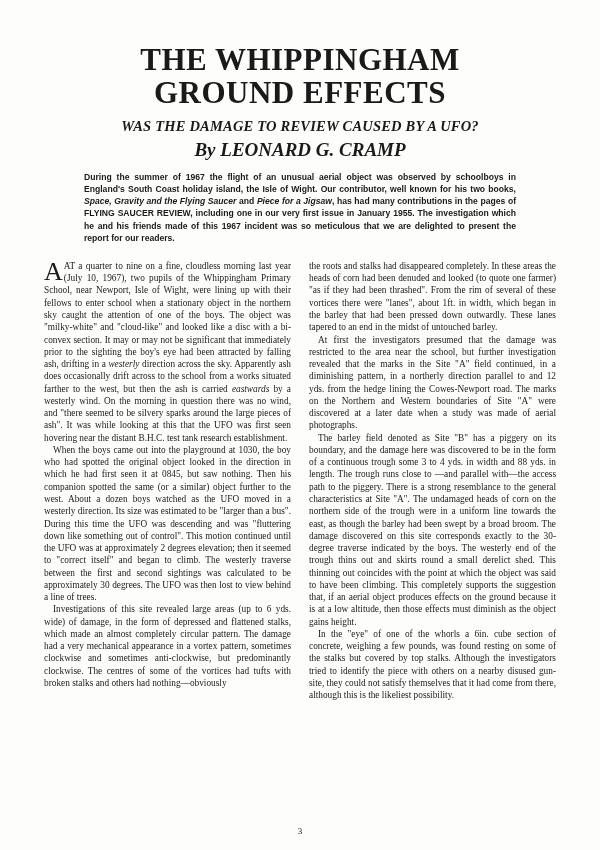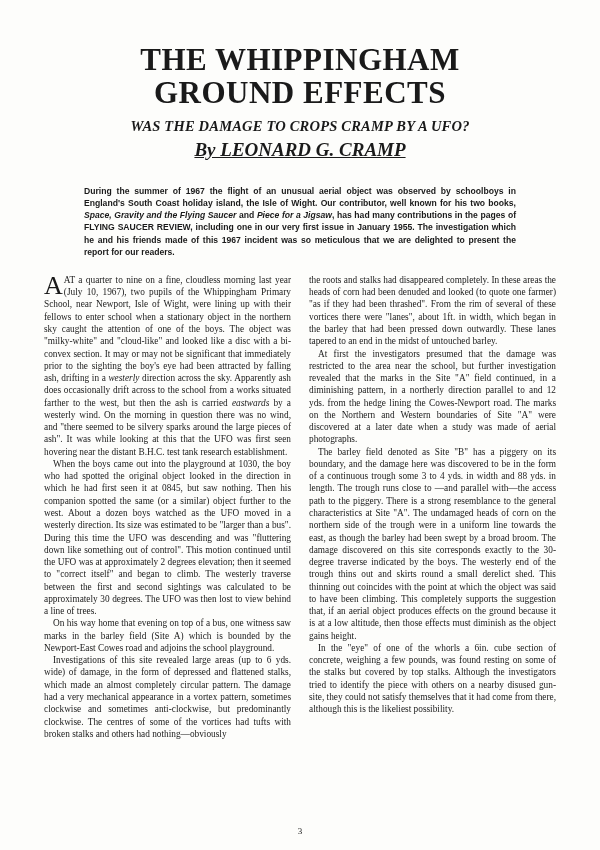--- a/index.html
+++ b/index.html
@@ -44,29 +44,28 @@
     font-size: 14.5px;
     letter-spacing: 0.2px;
     margin: 8px 0 4px 0;
   }
   .byline {
     font-family: "Liberation Serif", serif;
     font-style: italic;
     font-weight: bold;
     font-size: 19px;
     margin: 3px 0 0 0;
-    text-decoration: underline;
   }
   .standfirst {
     font-family: "Liberation Sans", sans-serif;
     font-weight: bold;
     font-size: 8.6px;
     line-height: 1.42;
     text-align: justify;
-    margin: 24px 40px 0 40px;
+    margin: 10px 40px 0 40px;
   }
   .standfirst i {
     font-style: italic;
   }
   .columns {
     margin-top: 16px;
     display: flex;
     gap: 18px;
   }
   .col {
@@ -110,31 +109,30 @@
 </head>
 <body>
 
 <div class="page">
 
   <div class="title-block">
     <h1 class="main-title">
       <span>THE WHIPPINGHAM</span>
       <span class="line2">GROUND EFFECTS</span>
     </h1>
-    <div class="subtitle">WAS THE DAMAGE TO CROPS CRAMP BY A UFO?</div>
+    <div class="subtitle">WAS THE DAMAGE TO REVIEW CAUSED BY A UFO?</div>
     <div class="byline">By LEONARD G. CRAMP</div>
   </div>
 
   <div class="standfirst">During the summer of 1967 the flight of an unusual aerial object was observed by schoolboys in England's South Coast holiday island, the Isle of Wight. Our contributor, well known for his two books, <i>Space, Gravity and the Flying Saucer</i> and <i>Piece for a Jigsaw</i>, has had many contributions in the pages of FLYING SAUCER REVIEW, including one in our very first issue in January 1955. The investigation which he and his friends made of this 1967 incident was so meticulous that we are delighted to present the report for our readers.</div>
 
   <div class="columns">
     <div class="col">
       <p class="first dropcap-para"><span class="dropcap">A</span><span>AT a quarter to nine on a fine, cloudless morning last year (July 10, 1967), two pupils of the Whippingham Primary School, near Newport, Isle of Wight, were lining up with their fellows to enter school when a stationary object in the northern sky caught the attention of one of the boys. The object was "milky-white" and "cloud-like" and looked like a disc with a bi-convex section. It may or may not be significant that immediately prior to the sighting the boy's eye had been attracted by falling ash, drifting in a <i>westerly</i> direction across the sky. Apparently ash does occasionally drift across to the school from a works situated farther to the west, but then the ash is carried <i>eastwards</i> by a westerly wind. On the morning in question there was no wind, and "there seemed to be silvery sparks around the large pieces of ash". It was while looking at this that the UFO was first seen hovering near the distant B.H.C. test tank research establishment.</span></p>
       <p>When the boys came out into the playground at 1030, the boy who had spotted the original object looked in the direction in which he had first seen it at 0845, but saw nothing. Then his companion spotted the same (or a similar) object further to the west. About a dozen boys watched as the UFO moved in a westerly direction. Its size was estimated to be "larger than a bus". During this time the UFO was descending and was "fluttering down like something out of control". This motion continued until the UFO was at approximately 2 degrees elevation; then it seemed to "correct itself" and began to climb. The westerly traverse between the first and second sightings was calculated to be approximately 30 degrees. The UFO was then lost to view behind a line of trees.</p>
-      <p>On his way home that evening on top of a bus, one witness saw marks in the barley field (Site A) which is bounded by the Newport-East Cowes road and adjoins the school playground.</p>
       <p>Investigations of this site revealed large areas (up to 6 yds. wide) of damage, in the form of depressed and flattened stalks, which made an almost completely circular pattern. The damage had a very mechanical appearance in a vortex pattern, sometimes clockwise and sometimes anti-clockwise, but predominantly clockwise. The centres of some of the vortices had tufts with broken stalks and others had nothing—obviously</p>
     </div>
     <div class="col">
       <p class="first">the roots and stalks had disappeared completely. In these areas the heads of corn had been denuded and looked (to quote one farmer) "as if they had been thrashed". From the rim of several of these vortices there were "lanes", about 1ft. in width, which began in the barley that had been pressed down outwardly. These lanes tapered to an end in the midst of untouched barley.</p>
       <p>At first the investigators presumed that the damage was restricted to the area near the school, but further investigation revealed that the marks in the Site "A" field continued, in a diminishing pattern, in a northerly direction parallel to and 12 yds. from the hedge lining the Cowes-Newport road. The marks on the Northern and Western boundaries of Site "A" were discovered at a later date when a study was made of aerial photographs.</p>
       <p>The barley field denoted as Site "B" has a piggery on its boundary, and the damage here was discovered to be in the form of a continuous trough some 3 to 4 yds. in width and 88 yds. in length. The trough runs close to —and parallel with—the access path to the piggery. There is a strong resemblance to the general characteristics at Site "A". The undamaged heads of corn on the northern side of the trough were in a uniform line towards the east, as though the barley had been swept by a broad broom. The damage discovered on this site corresponds exactly to the 30-degree traverse indicated by the boys. The westerly end of the trough thins out and skirts round a small derelict shed. This thinning out coincides with the point at which the object was said to have been climbing. This completely supports the suggestion that, if an aerial object produces effects on the ground because it is at a low altitude, then those effects must diminish as the object gains height.</p>
       <p>In the "eye" of one of the whorls a 6in. cube section of concrete, weighing a few pounds, was found resting on some of the stalks but covered by top stalks. Although the investigators tried to identify the piece with others on a nearby disused gun-site, they could not satisfy themselves that it had come from there, although this is the likeliest possibility.</p>
     </div>
   </div>
 

